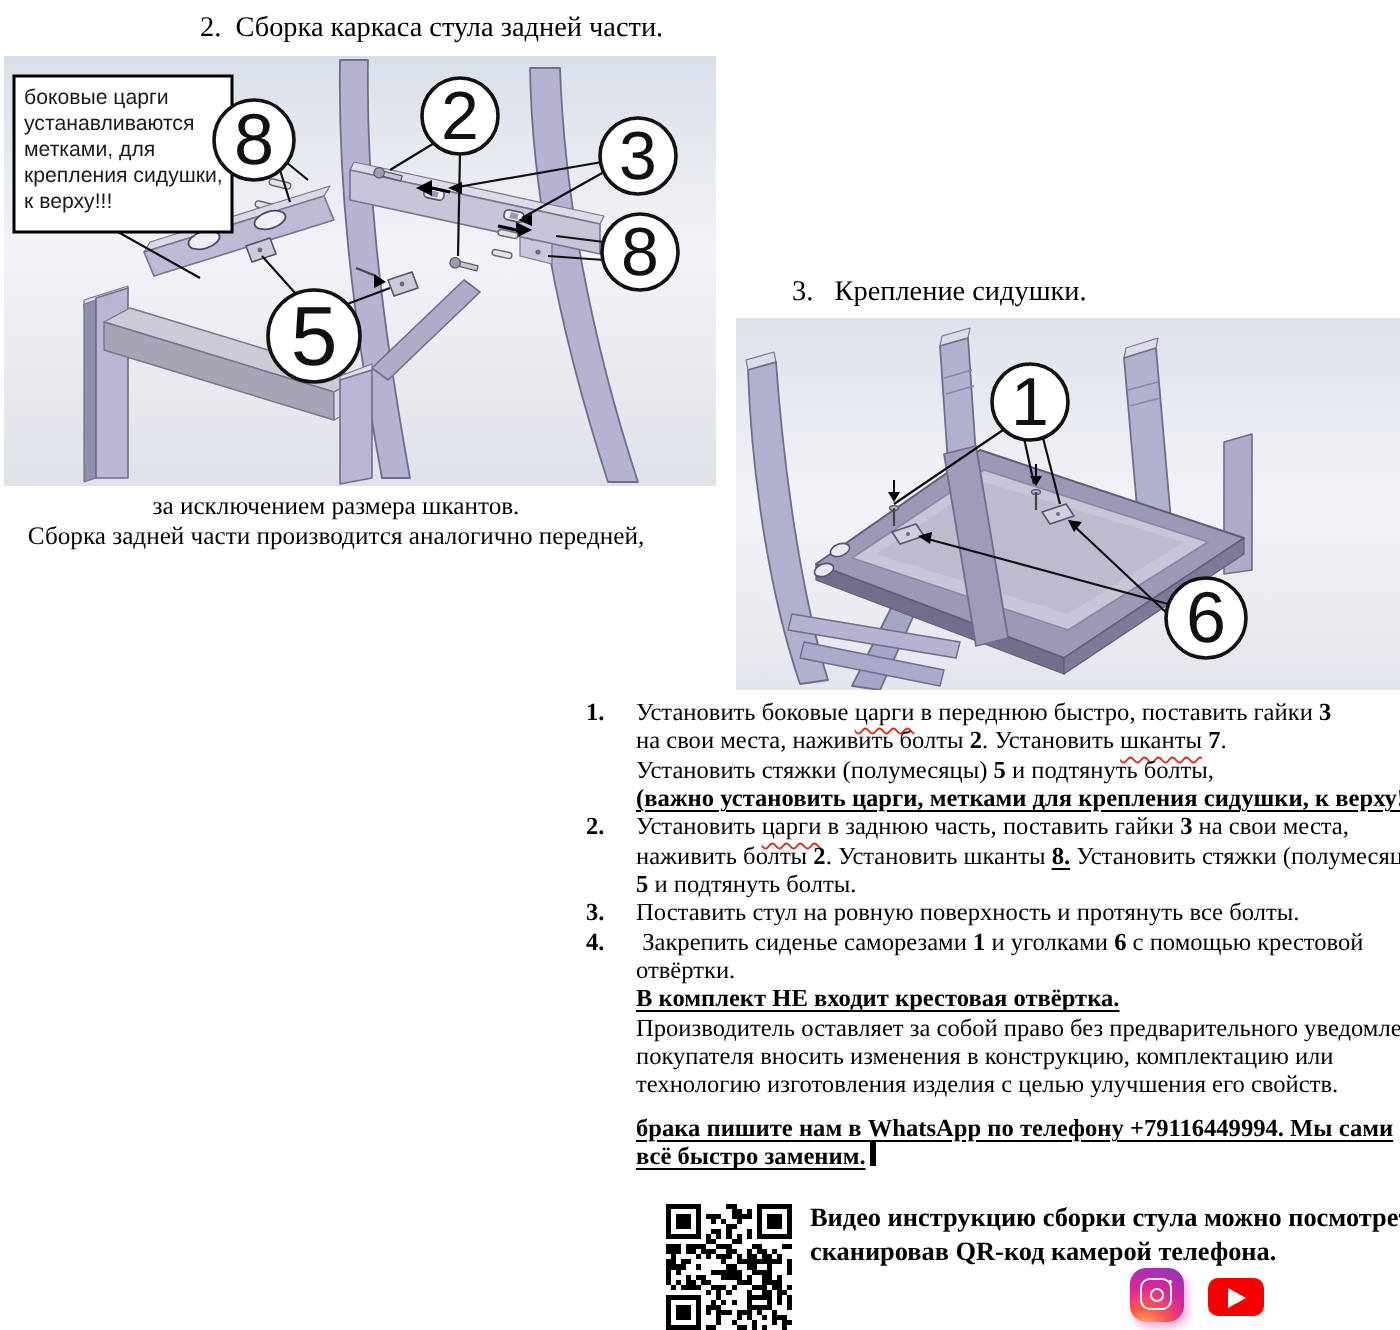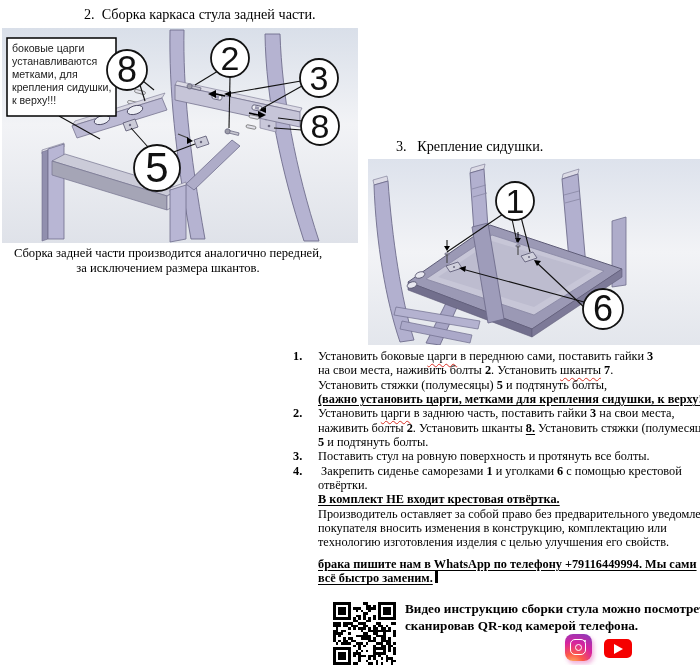--- a/index.html
+++ b/index.html
@@ -36,21 +36,21 @@
   .co{fill:#fff;stroke:#121212;stroke-width:1.8}
   .cot{font-family:"Liberation Sans",sans-serif;fill:#111;text-anchor:middle}
   .ld{stroke:#111;stroke-width:1.1;fill:none}
   .notetxt{font-family:"Liberation Sans",sans-serif;font-size:10.6px;fill:#1a1a1a}
 </style>
 </head>
 <body>
 
 <div class="page">
 
-  <div class="abs title" style="left:84px;top:6px">2.  Сборка каркаса стула задней части.</div>
+  <div class="abs title" style="left:100px;top:6px">2.  Сборка каркаса стула задней части.</div>
 
   <div class="abs" style="left:2px;top:28px">
     <svg width="356" height="215" viewBox="0 0 356 215">
       <defs>
         <linearGradient id="bg1" x1="0" y1="0" x2="0" y2="1">
           <stop offset="0" stop-color="#d9dfe9"></stop>
             <stop offset="0.45" stop-color="#f2f3f6"></stop>
             <stop offset="1" stop-color="#dfe2e9"></stop>
         </linearGradient>
       </defs>
@@ -172,21 +172,21 @@
         <circle class="co" cx="318" cy="98" r="19"></circle>
         <text class="cot" x="318" y="109.6" font-size="34">8</text>
       </g>
       <g>
         <circle class="co" cx="155" cy="140" r="23"></circle>
         <text class="cot" x="155" y="154.3" font-size="42">5</text>
       </g>
     </svg>
   </div>
 
-  <div class="abs caption" style="left:0;top:246px;width:336px"><div class="tline"><span>Сборка задней части производится аналогично передней,</span></div><div class="tline"><span>за исключением размера шкантов.</span></div></div>
+  <div class="abs caption" style="left:0;top:246px;width:336px"><div class="tline"><span>за исключением размера шкантов.</span></div><div class="tline"><span>Сборка задней части производится аналогично передней,</span></div></div>
 
   <div class="abs title" style="left:396px;top:138px">3.   Крепление сидушки.</div>
 
   <div class="abs" style="left:368px;top:159px">
     <svg width="332" height="186" viewBox="0 0 332 186">
       <defs>
         <linearGradient id="bg2" x1="0" y1="0" x2="0" y2="1">
           <stop offset="0" stop-color="#dde2ec"></stop>
             <stop offset="0.5" stop-color="#f2f3f6"></stop>
             <stop offset="1" stop-color="#e3e6ec"></stop>
@@ -256,21 +256,21 @@
         <circle class="co" cx="235" cy="150" r="20"></circle>
         <text class="cot" x="235" y="162.2" font-size="36">6</text>
       </g>
     </svg>
   </div>
 
   <div class="abs ins" style="left:293px;top:349px;width:404px">
       <div class="ins-row">
         <div class="ins-num">1.</div>
         <div>
-          <div class="tline"><span>Установить боковые </span><span class="w">царги</span><span> в переднюю сами, поставить гайки </span><span class="b">3</span></div>
+          <div class="tline"><span>Установить боковые </span><span class="w">царги</span><span> в переднюю быстро, поставить гайки </span><span class="b">3</span></div>
           <div class="tline"><span>на свои места, наживить болты </span><span class="b">2</span><span>. Установить </span><span class="w">шканты</span><span> </span><span class="b">7</span><span>.</span></div>
           <div class="tline"><span>Установить стяжки (полумесяцы) </span><span class="b">5</span><span> и подтянуть болты,</span></div>
           <div class="tline"><span class="b u">(важно установить царги, метками для крепления сидушки, к верху!)</span></div>
         </div>
       </div>
       <div class="ins-row">
         <div class="ins-num">2.</div>
         <div>
           <div class="tline"><span>Установить </span><span class="w">царги</span><span> в заднюю часть, поставить гайки </span><span class="b">3</span><span> на свои места,</span></div>
           <div class="tline"><span>наживить болты </span><span class="b">2</span><span>. Установить шканты </span><span class="b u">8.</span><span> Установить стяжки (полумесяцы)</span></div>

